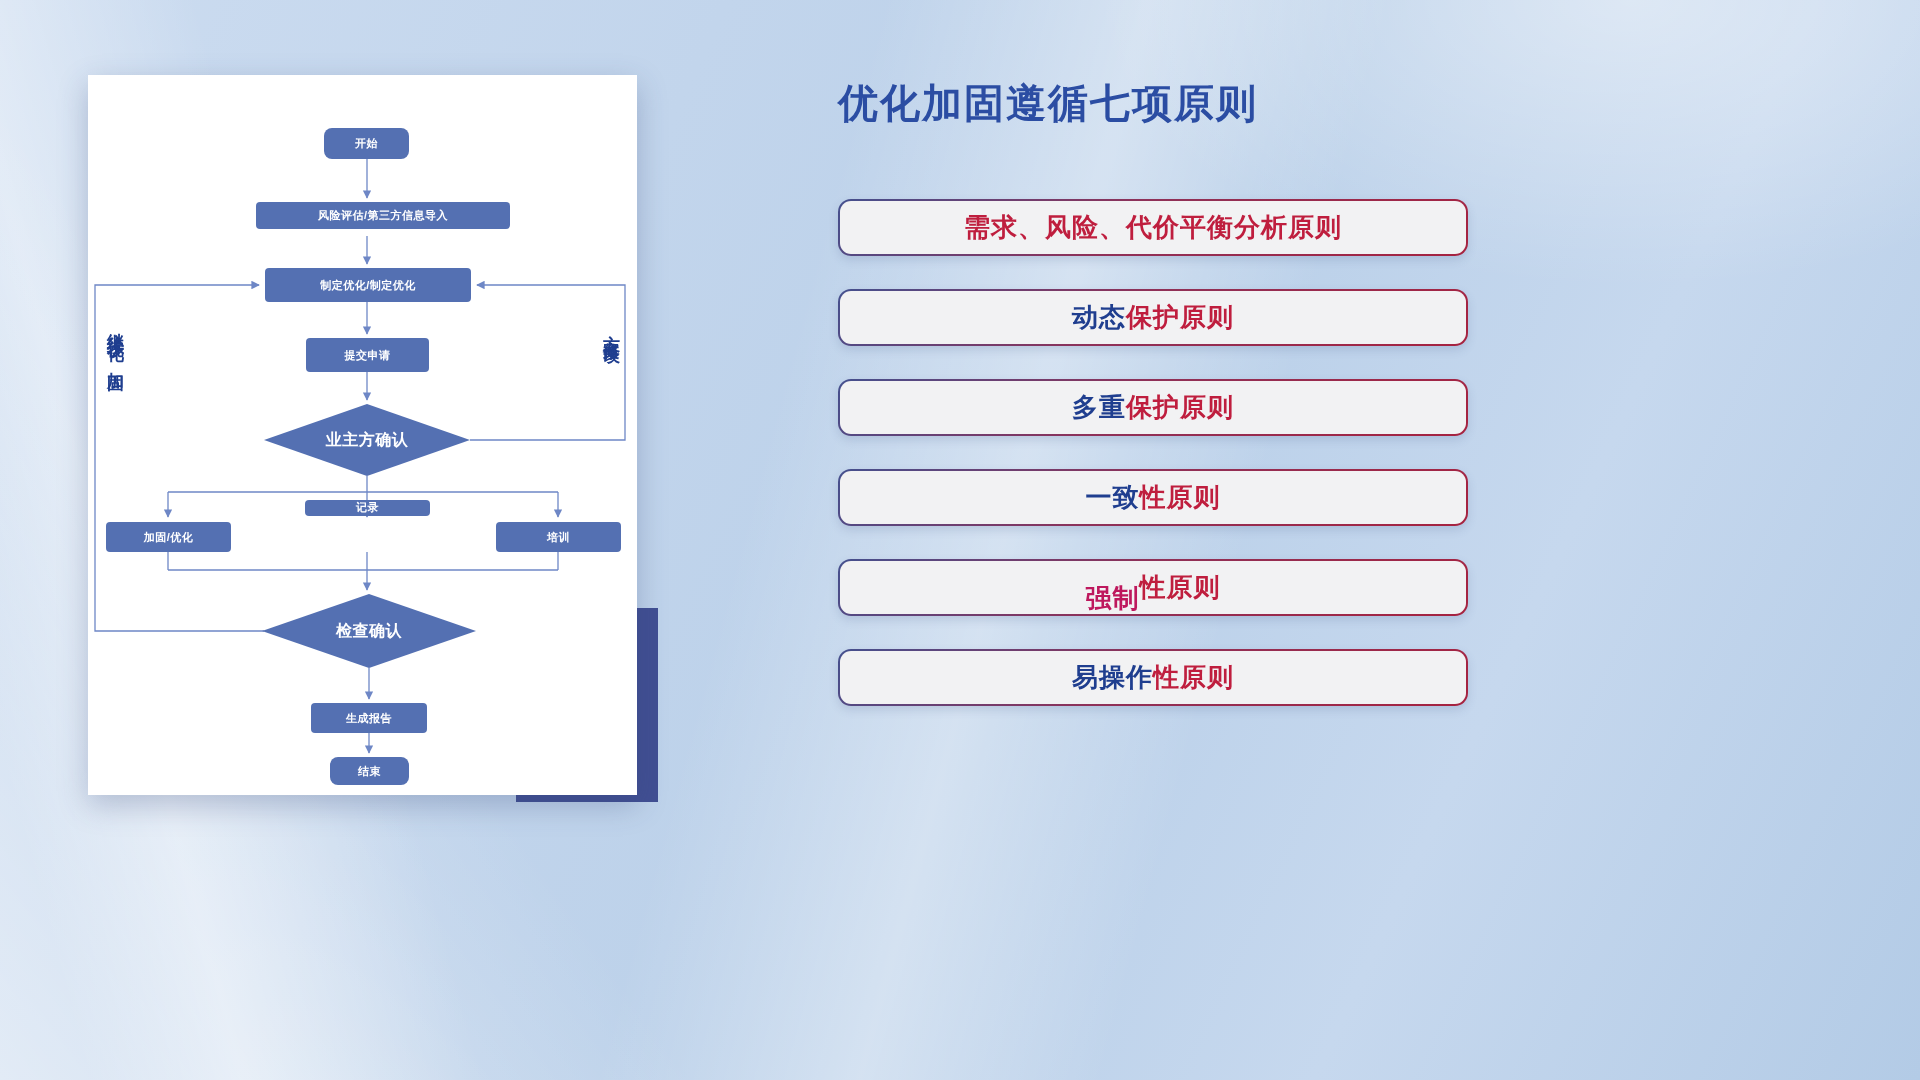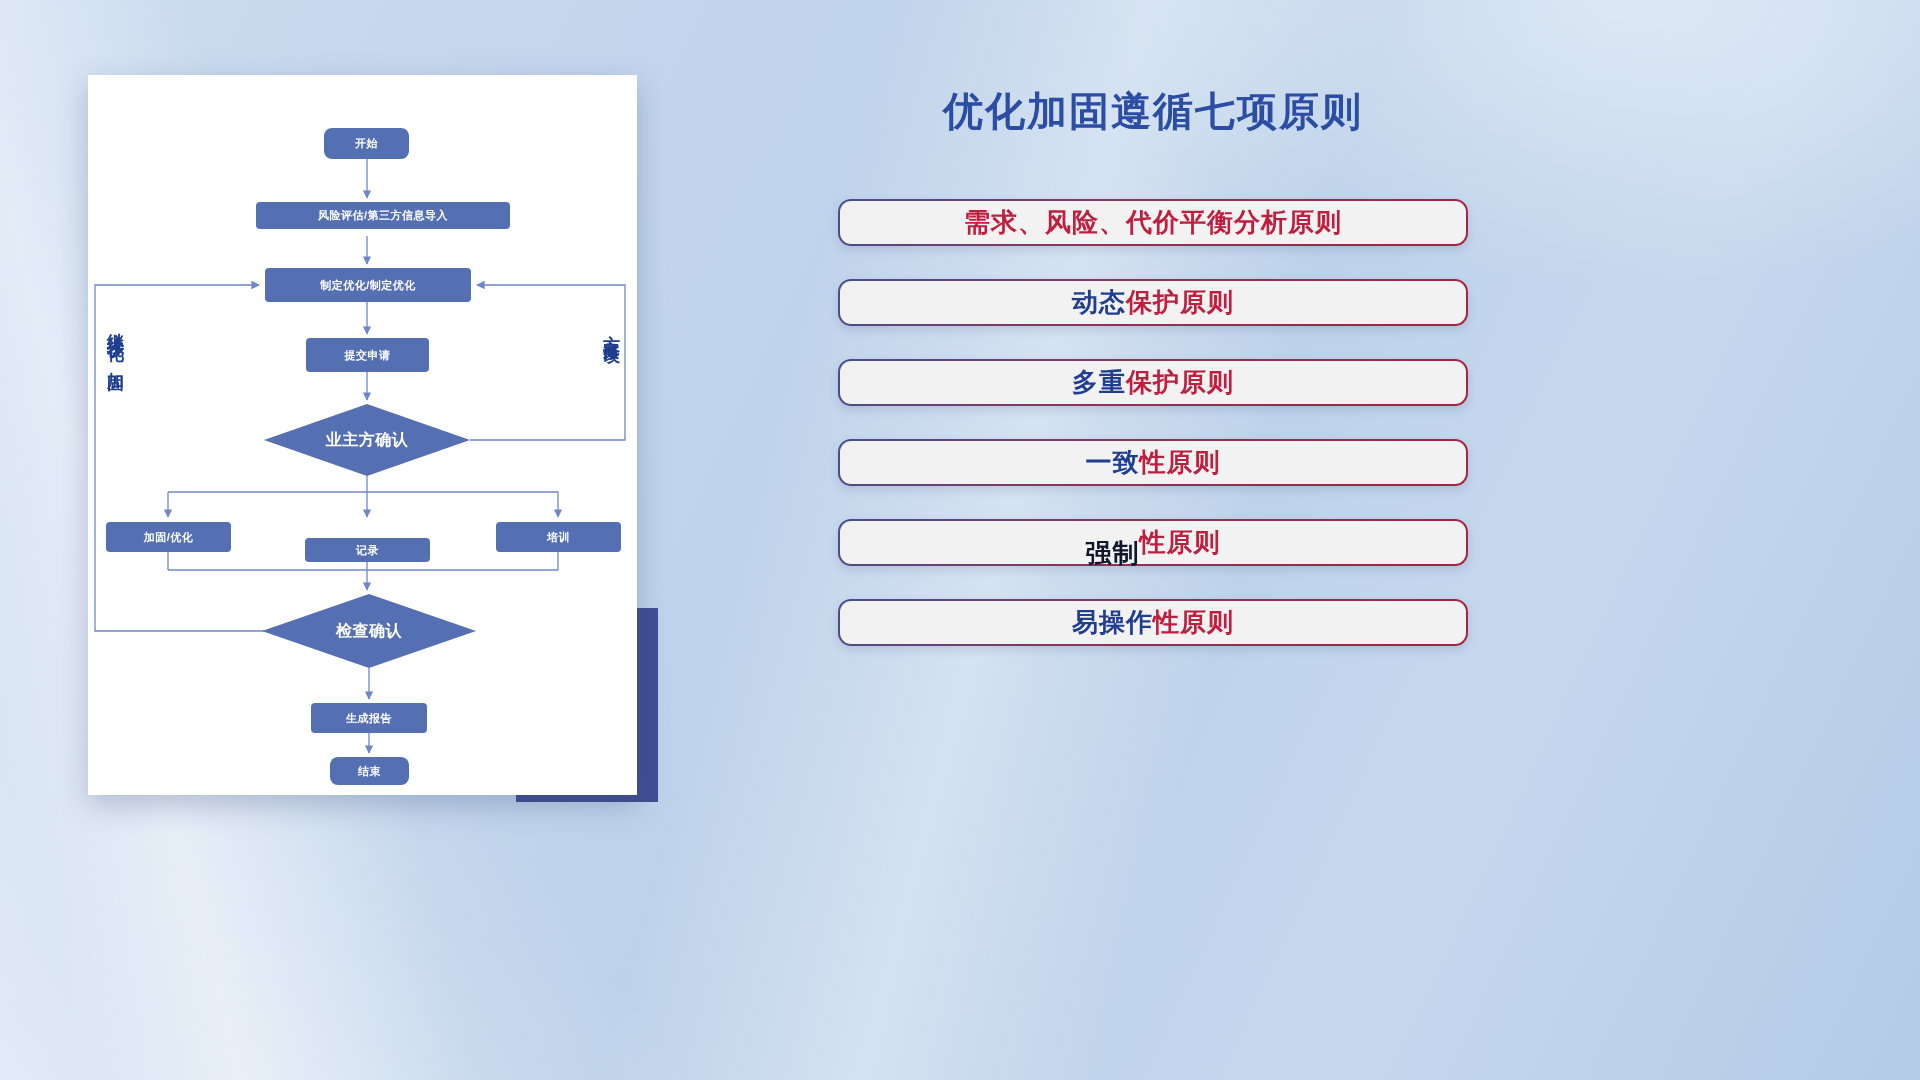--- a/index.html
+++ b/index.html
@@ -33,27 +33,27 @@
   .node.pillbox{border-radius:8px;}
   .node.diamond{
     border-radius:0;background:var(--node-fill,#5470b2);
     clip-path:polygon(50% 0,100% 50%,50% 100%,0 50%);font-size:16px;
   }
   .vlabel{
     position:absolute;writing-mode:vertical-lr;text-orientation:upright;
     color:var(--blue,#1f3e8f);font-weight:bold;font-size:17px;letter-spacing:4px;
   }
   .panel-title{
-    position:absolute;left:838px;top:84px;width:630px;margin:0;
-    text-align:center;font-size:40px;font-weight:bold;letter-spacing:2px;
+    position:absolute;left:838px;top:76px;width:630px;margin:0;
+    text-align:left;font-size:40px;font-weight:bold;letter-spacing:2px;
     color:var(--title,#2b4da3);
   }
   .pills{position:absolute;left:838px;top:199px;width:630px;}
   .pill{
-    height:47px;margin-bottom:33px;border-radius:13px;padding:2px;
+    height:57px;margin-bottom:33px;border-radius:13px;padding:2px;
     box-sizing:border-box;
     background:linear-gradient(135deg,#44508e 0%,#8f3158 45%,#a62340 100%);
     box-shadow:0 4px 10px rgba(70,90,140,0.18);
   }
   .pill-inner{
     width:100%;height:100%;border-radius:11px;background:#f2f2f3;
     display:flex;align-items:center;justify-content:center;
     font-size:26px;font-weight:600;letter-spacing:1px;
   }
 </style>
@@ -96,21 +96,21 @@
   <div class="node" style="left:168px;top:127px;width:254px;height:27px;">风险评估/第三方信息导入</div>
 
   <div class="node" style="left:177px;top:193px;width:206px;height:34px;">制定优化/制定优化</div>
 
   <div class="node" style="left:218px;top:263px;width:123px;height:34px;">提交申请</div>
 
   <div class="node diamond" style="left:176px;top:329px;width:206px;height:72px;">业主方确认</div>
 
   <div class="node" style="left:18px;top:447px;width:125px;height:30px;">加固/优化</div>
 
-  <div class="node" style="left:217px;top:463px;width:125px;height:24px;">记录</div>
+  <div class="node" style="left:217px;top:425px;width:125px;height:16px;font-family:Liberation Mono, monospace;">记录</div>
 
   <div class="node" style="left:408px;top:447px;width:125px;height:30px;">培训</div>
 
   <div class="node diamond" style="left:174px;top:519px;width:214px;height:74px;">检查确认</div>
 
   <div class="node" style="left:223px;top:628px;width:116px;height:30px;">生成报告</div>
 
   <div class="node pillbox" style="left:242px;top:682px;width:79px;height:28px;">结束</div>
 
   <div class="vlabel" style="left:16px;top:244px;">继续优化/加固</div>
@@ -146,21 +146,21 @@
 
   <div class="pill">
     <div class="pill-inner">
       <span style="color: rgb(31, 62, 143);">一致</span>
         <span style="color: rgb(191, 30, 62);">性原则</span>
     </div>
   </div>
 
   <div class="pill">
     <div class="pill-inner">
-      <span style="color: #0f172a; margin-top: 21px;">强制</span>
+      <span style="color: #be185d; margin-top: 21px;">强制</span>
         <span style="color: rgb(191, 30, 62);">性原则</span>
     </div>
   </div>
 
   <div class="pill">
     <div class="pill-inner">
       <span style="color: rgb(31, 62, 143);">易操作</span>
         <span style="color: rgb(191, 30, 62);">性原则</span>
     </div>
   </div>

